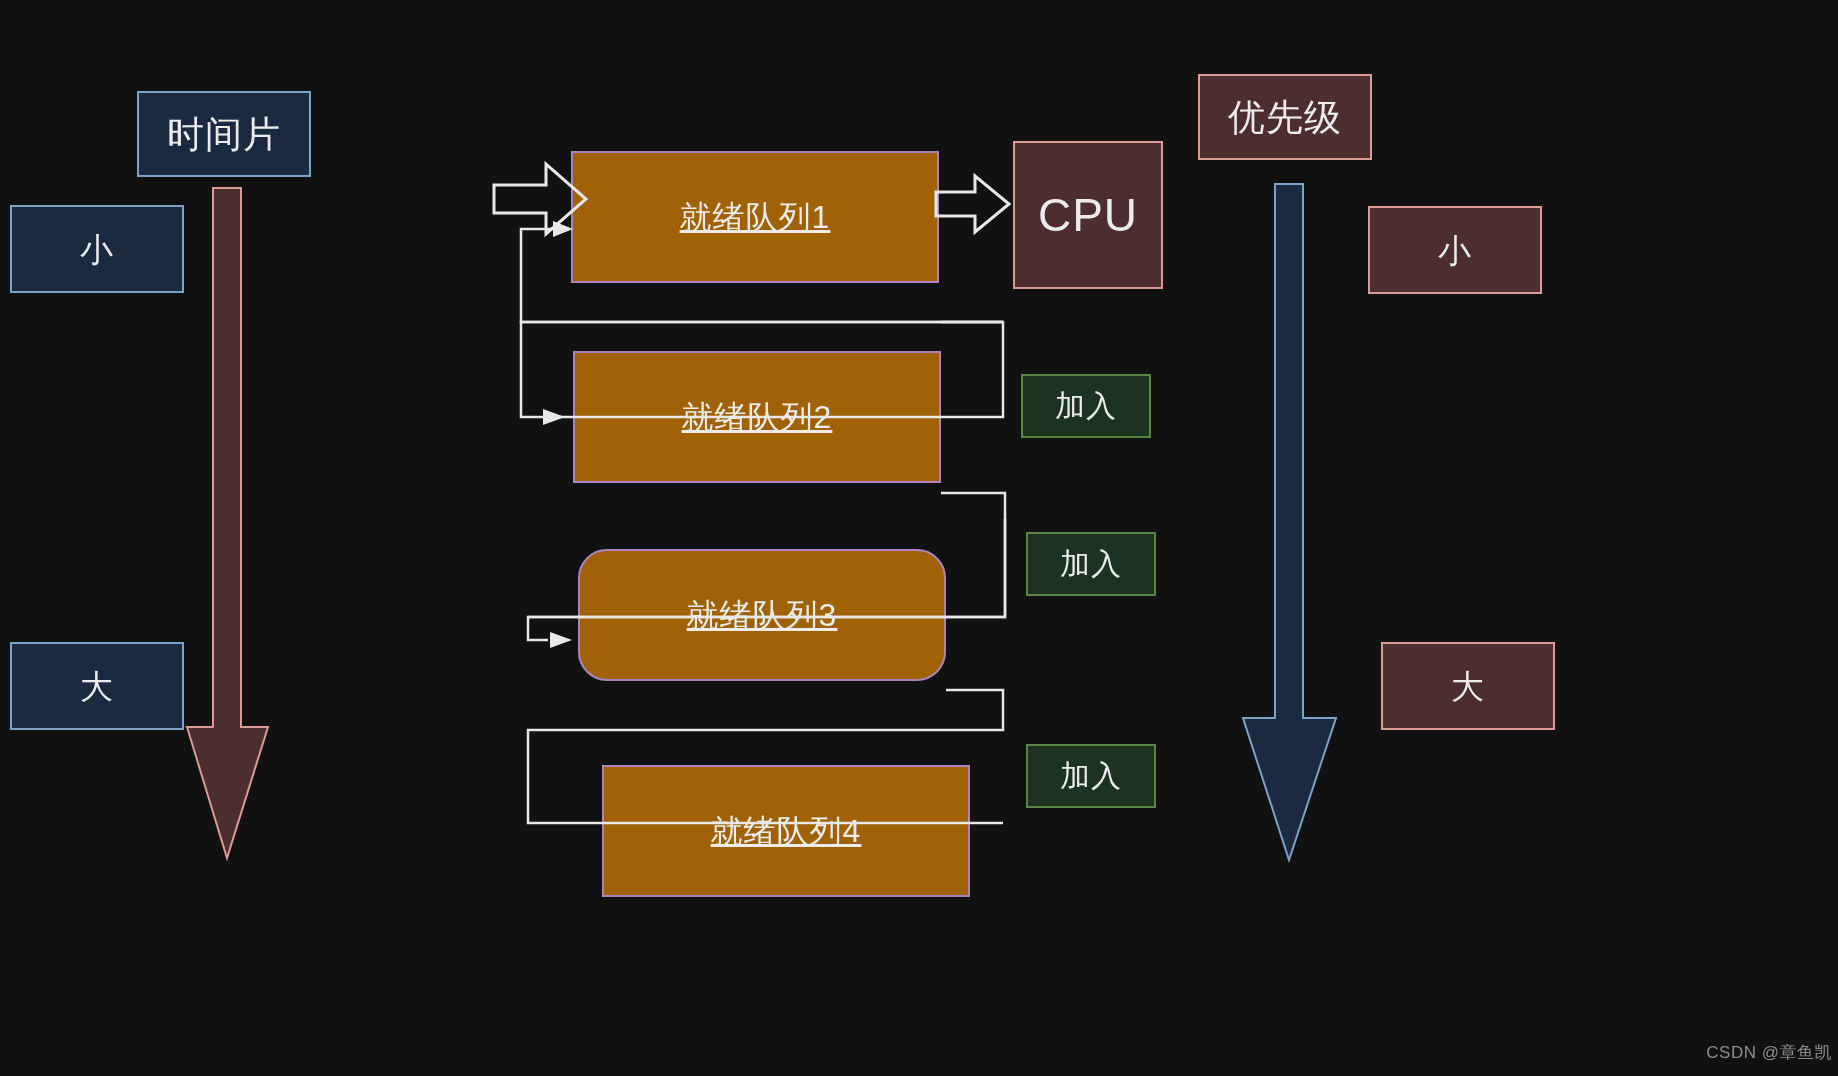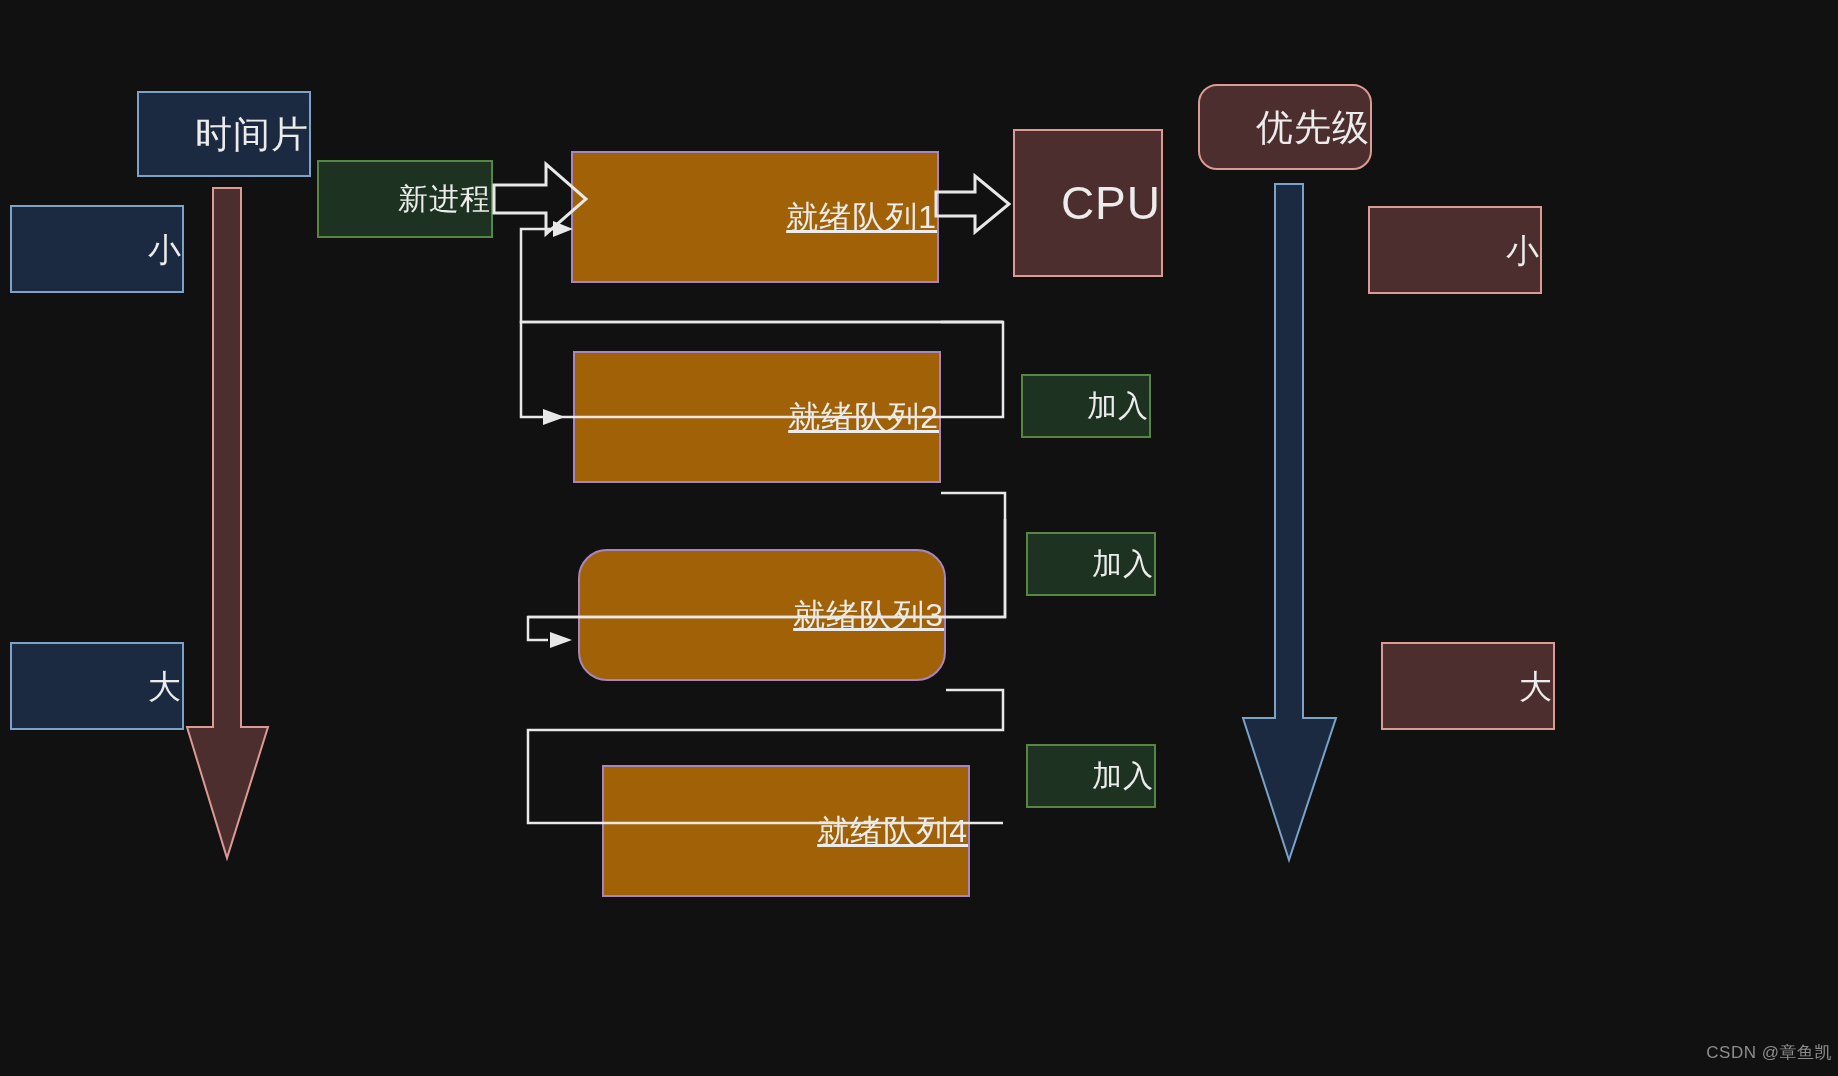--- a/index.html
+++ b/index.html
@@ -13,21 +13,21 @@
     height: 1076px;
     background: #111111;
     overflow: hidden;
     font-family: "Liberation Sans", "DejaVu Sans", sans-serif;
   }
   .box {
     position: absolute;
     box-sizing: border-box;
     display: flex;
     align-items: center;
-    justify-content: flex-end;
+    justify-content: center;
     color: #ececec;
     border-width: 2px;
     border-style: solid;
     line-height: 1;
     letter-spacing: 1px;
     user-select: none;
   }
   
   .blue   { background: #1b2a40; border-color: #7ba2c9; }
   .red    { background: #4c2e2e; border-color: #dc9a95; }
@@ -61,57 +61,54 @@
   </div>
 
   <div class="box blue" style="left:10px; top:205px; width:174px; height:88px; font-size:33px;">
     <span>小</span>
   </div>
 
   <div class="box blue" style="left:10px; top:642px; width:174px; height:88px; font-size:33px;">
     <span>大</span>
   </div>
 
-  <div class="box green" style="left:317px; top:160px; width:176px; height:78px; font-size:30px;">
-    <span>新进程</span>
-  </div>
 
   <div class="box purple" style="left:571px; top:151px; width:368px; height:132px; font-size:32px;">
     <span>就绪队列1</span>
   </div>
 
   <div class="box purple" style="left:573px; top:351px; width:368px; height:132px; font-size:32px;">
     <span>就绪队列2</span>
   </div>
 
   <div class="box purple" style="left:578px; top:549px; width:368px; height:132px; font-size:32px;border-radius:29px;">
     <span>就绪队列3</span>
   </div>
 
   <div class="box purple" style="left:602px; top:765px; width:368px; height:132px; font-size:32px;">
     <span>就绪队列4</span>
   </div>
 
-  <div class="box red" style="left:1013px; top:129px; width:150px; height:148px; font-size:46px;">
+  <div class="box red" style="left:1013px; top:141px; width:150px; height:148px; font-size:46px;">
     <span>CPU</span>
   </div>
 
   <div class="box green" style="left:1021px; top:374px; width:130px; height:64px; font-size:30px;">
     <span>加入</span>
   </div>
 
   <div class="box green" style="left:1026px; top:532px; width:130px; height:64px; font-size:30px;">
     <span>加入</span>
   </div>
 
   <div class="box green" style="left:1026px; top:744px; width:130px; height:64px; font-size:30px;">
     <span>加入</span>
   </div>
 
-  <div class="box red" style="left:1198px; top:84px; width:174px; height:86px; font-size:37px;border-radius:19px;">
+  <div class="box red" style="left:1198px; top:74px; width:174px; height:86px; font-size:37px;">
     <span>优先级</span>
   </div>
 
   <div class="box red" style="left:1368px; top:206px; width:174px; height:88px; font-size:33px;">
     <span>小</span>
   </div>
 
   <div class="box red" style="left:1381px; top:642px; width:174px; height:88px; font-size:33px;">
     <span>大</span>
   </div>

